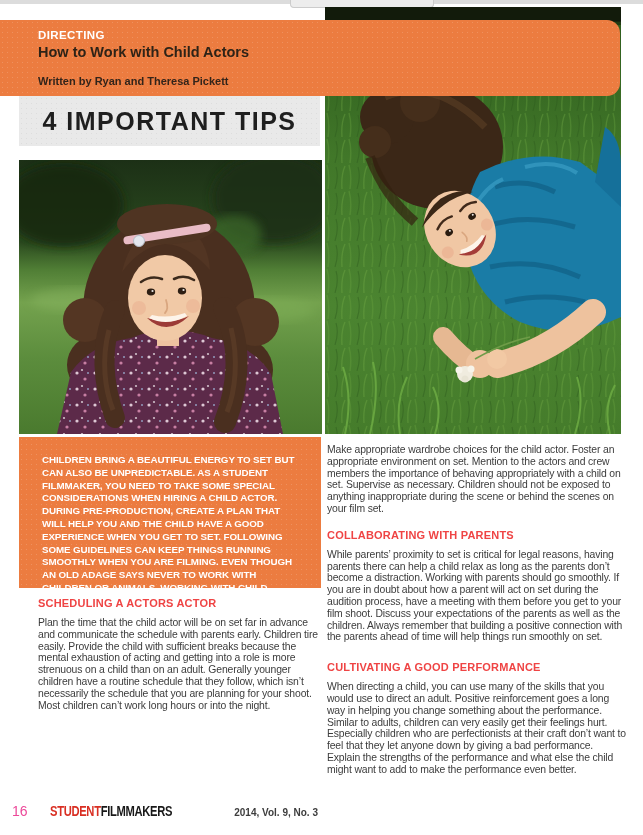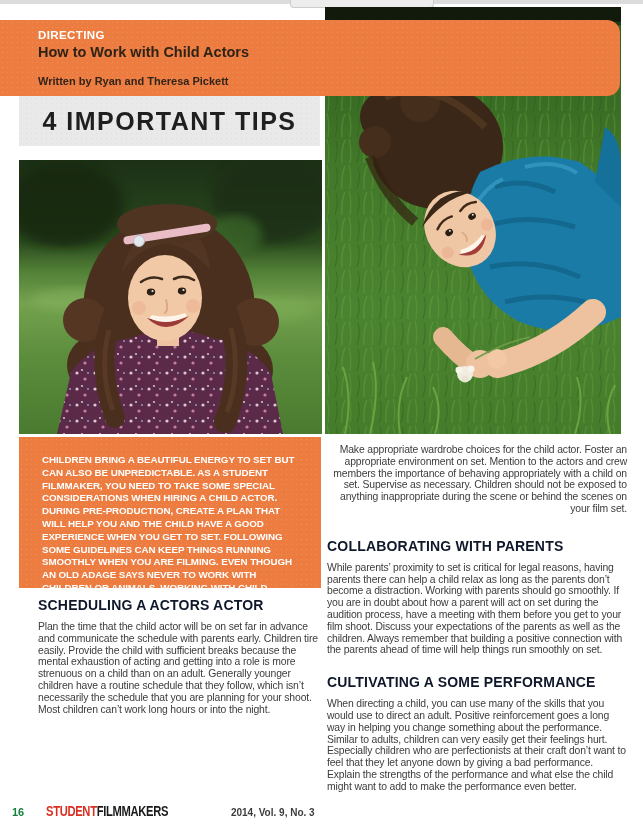--- a/index.html
+++ b/index.html
@@ -40,28 +40,28 @@
              background-image:radial-gradient(rgba(255,255,255,.16) .7px,transparent .9px);
              background-size:5px 5px;
              box-sizing:border-box;padding:13px 14px 0 19px;}
   .intro-box p{margin:4px;color:#ffffff;font-size:9.8px;font-weight:700;line-height:12.8px;
                letter-spacing:-.1px;text-transform:uppercase;}
 
   
   .col{position:absolute;z-index:2;}
   .col-left{left:38px;top:597px;width:288px;}
   .col-right{left:327px;top:444px;width:300px;}
-  .col h3{margin:0 0 8px 0;color:#0f172a;font-size:14px;font-weight:700;letter-spacing:.2px;}
+  .col h3{margin:0 0 8px 0;color:#ef4444;font-size:11px;font-weight:700;letter-spacing:.2px;}
   .col h3.gap{margin-top:18px;}
   .col p{margin:0;color:#3c3c3c;font-size:10.4px;line-height:11.8px;letter-spacing:-.15px;}
-  .col p.lead{margin-bottom:23px;text-align:right;}
+  .col p.lead{margin-bottom:14px;}
 
   
   .footer{position:absolute;left:12px;top:803px;z-index:2;display:flex;align-items:baseline;}
-  .page-num{font-size:11px;font-weight:700;color:#15803d;}
+  .page-num{font-size:14px;font-weight:400;color:#ec4899;}
   .brand{display:inline-block;transform:scaleX(.8);transform-origin:left bottom;
          font-size:14px;font-weight:800;letter-spacing:-.4px;margin-left:22px;white-space:nowrap;}
   .brand .red{color:#d92f23;}
   .brand .blk{color:#191919;}
   .issue{font-size:10px;font-weight:700;color:#3d3d3d;margin-left:-28px;padding-left:60px;white-space:nowrap;}
 </style>
 </head>
 <body>
 
 <div id="page">
@@ -214,21 +214,21 @@
 
   <div class="col col-left">
     <h3>SCHEDULING A ACTORS ACTOR</h3>
     <p>Plan the time that the child actor will be on set far in advance and communicate the schedule with parents early. Children tire easily. Provide the child with sufficient breaks because the mental exhaustion of acting and getting into a role is more strenuous on a child than on an adult. Generally younger children have a routine schedule that they follow, which isn’t necessarily the schedule that you are planning for your shoot. Most children can’t work long hours or into the night.</p>
   </div>
 
   <div class="col col-right">
     <p class="lead">Make appropriate wardrobe choices for the child actor. Foster an appropriate environment on set. Mention to the actors and crew members the importance of behaving appropriately with a child on set. Supervise as necessary. Children should not be exposed to anything inappropriate during the scene or behind the scenes on your film set.</p>
     <h3>COLLABORATING WITH PARENTS</h3>
     <p>While parents’ proximity to set is critical for legal reasons, having parents there can help a child relax as long as the parents don’t become a distraction. Working with parents should go smoothly. If you are in doubt about how a parent will act on set during the audition process, have a meeting with them before you get to your film shoot. Discuss your expectations of the parents as well as the children. Always remember that building a positive connection with the parents ahead of time will help things run smoothly on set.</p>
-    <h3 class="gap">CULTIVATING A SOME PERFORMANCE</h3>
+    <h3 class="gap">CULTIVATING A GOOD PERFORMANCE</h3>
     <p>When directing a child, you can use many of the skills that you would use to direct an adult. Positive reinforcement goes a long way in helping you change something about the performance. Similar to adults, children can very easily get their feelings hurt. Especially children who are perfectionists at their craft don’t want to feel that they let anyone down by giving a bad performance. Explain the strengths of the performance and what else the child might want to add to make the performance even better.</p>
   </div>
 
   <div class="footer">
     <span class="page-num">16</span>
     <span class="brand"><span class="red">STUDENT</span><span class="blk">FILMMAKERS</span></span>
     <span class="issue">2014, Vol. 9, No. 3</span>
   </div>
 
 </div>

